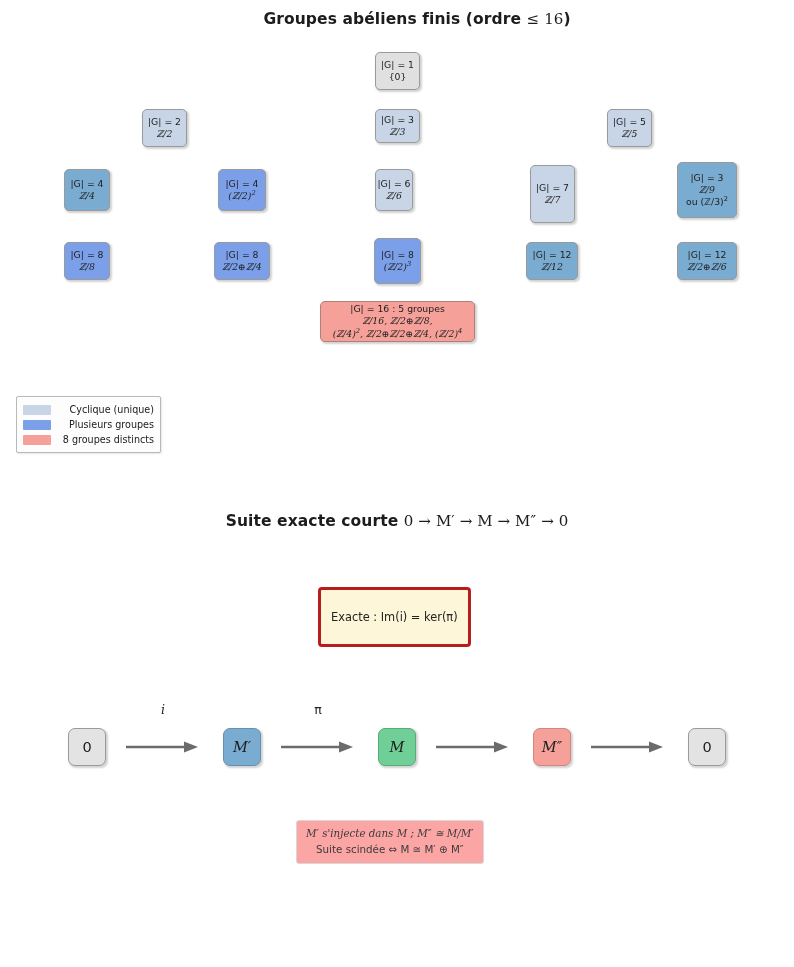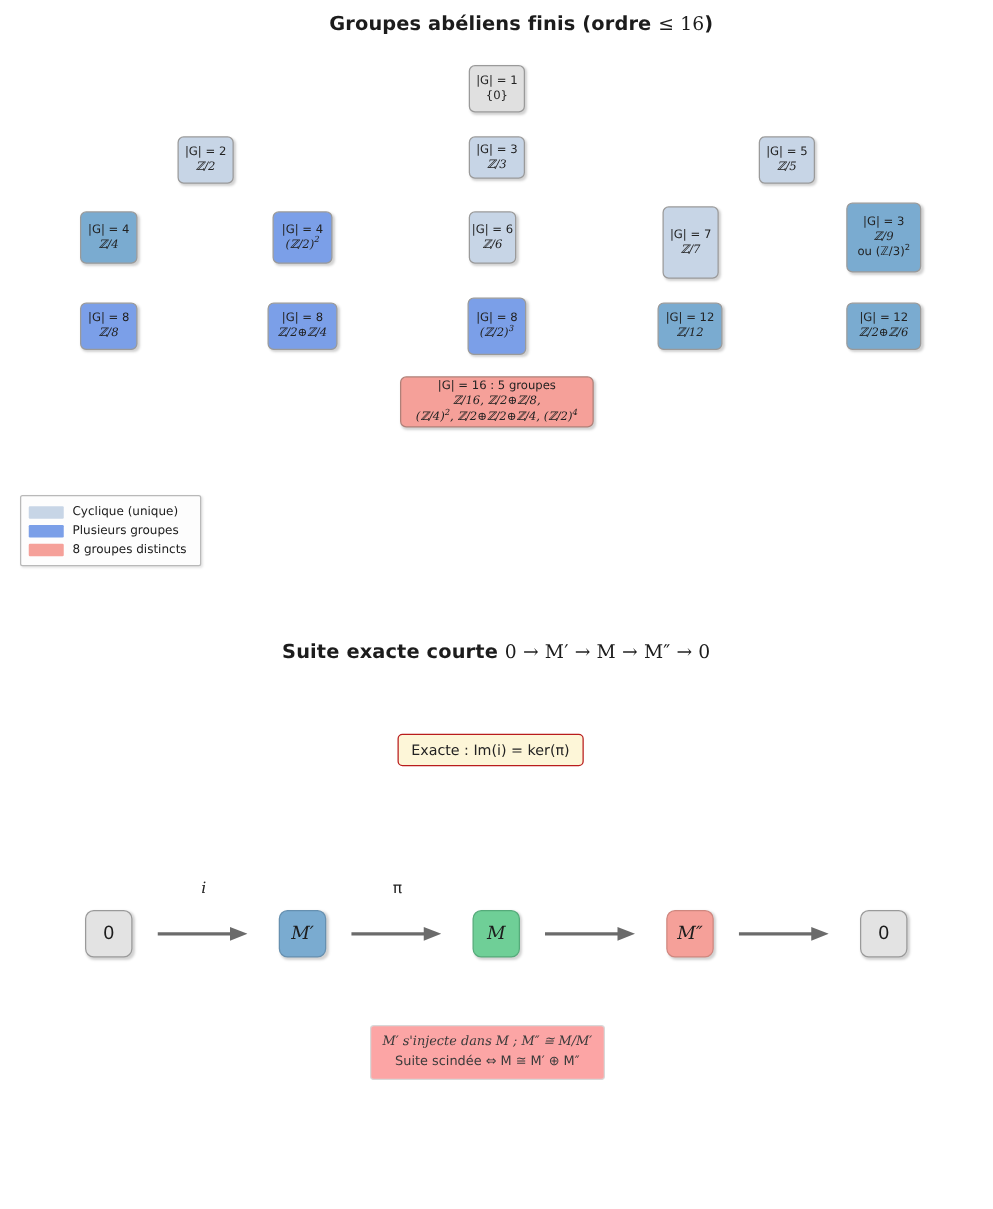--- a/index.html
+++ b/index.html
@@ -41,29 +41,29 @@
   .zz{font-style:italic;font-family:"DejaVu Serif","Liberation Serif",serif;}
   sup{font-size:.72em;vertical-align:super;line-height:0;}
 
   
   #legend{
     position:absolute;left:16px;top:396px;width:145px;
     box-sizing:border-box;background:#fdfdfd;border:1px solid #b9b9b9;
     border-radius:2px;padding:5px 6px;
     box-shadow:1px 1px 2px rgba(0,0,0,.10);
   }
-  .lg-row{display:flex;align-items:center;height:15px;}
+  .lg-row{display:flex;align-items:center;height:15px;justify-content:space-between;}
   .sw{width:28px;height:10px;margin-right:7px;border-radius:1px;flex:none;}
   .lg-lbl{font-size:9.6px;color:#202020;white-space:nowrap;}
 
   
   #exact-box{
     position:absolute;left:318px;top:587px;
-    box-sizing:border-box;background:#fdf6d8;border:1px solid #b91c1c;
-    border-radius:4px;padding:5px 10px;font-size:11.4px;color:#222;
+    box-sizing:border-box;background:#fdf6d8;border:3px solid #b91c1c;
+    border-radius:4px;padding:20px 10px;font-size:11.4px;color:#222;
     white-space:nowrap;
   }
 
   
   .node{
     position:absolute;box-sizing:border-box;width:38px;height:38px;
     border:1px solid #9a9a9a;border-radius:7px;
     display:flex;align-items:center;justify-content:center;
     font-size:14.5px;color:#1d1d1d;
     box-shadow:1.5px 1.5px 2px rgba(0,0,0,.18);

